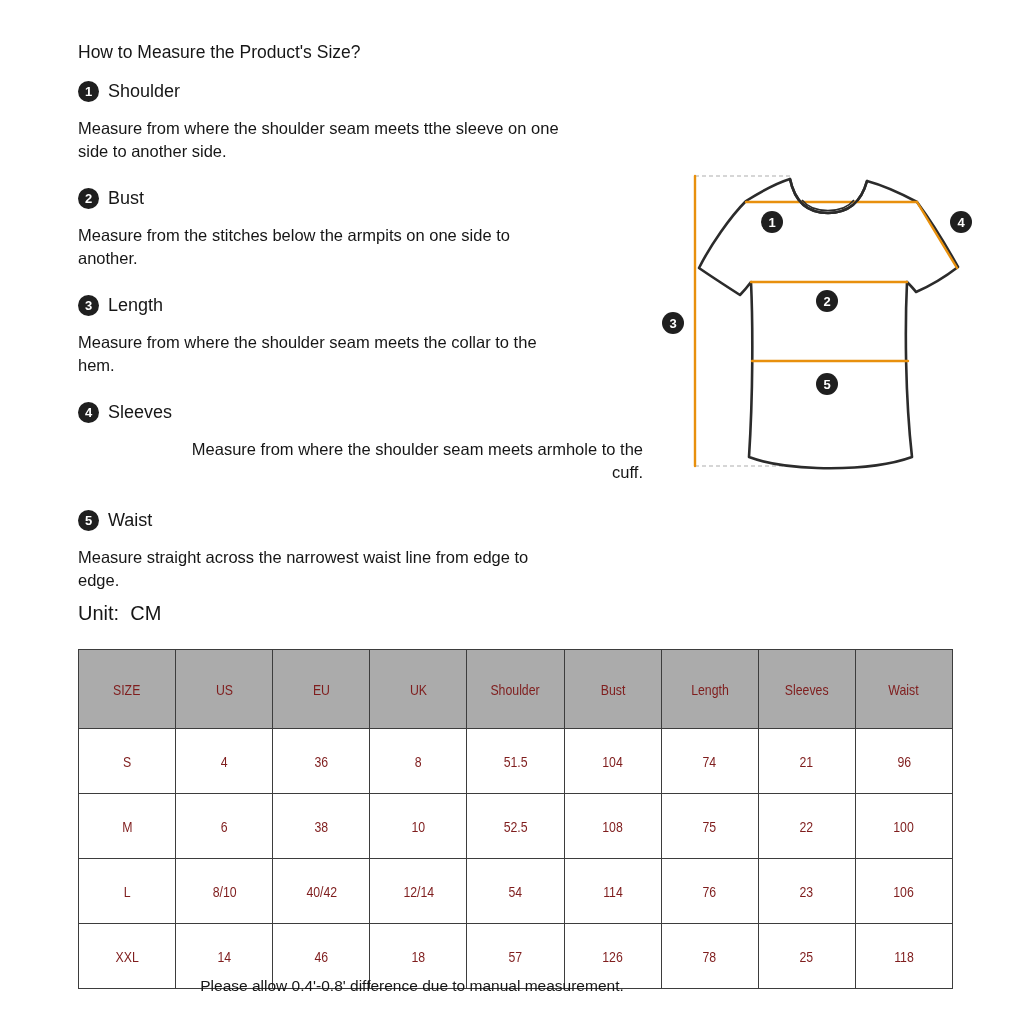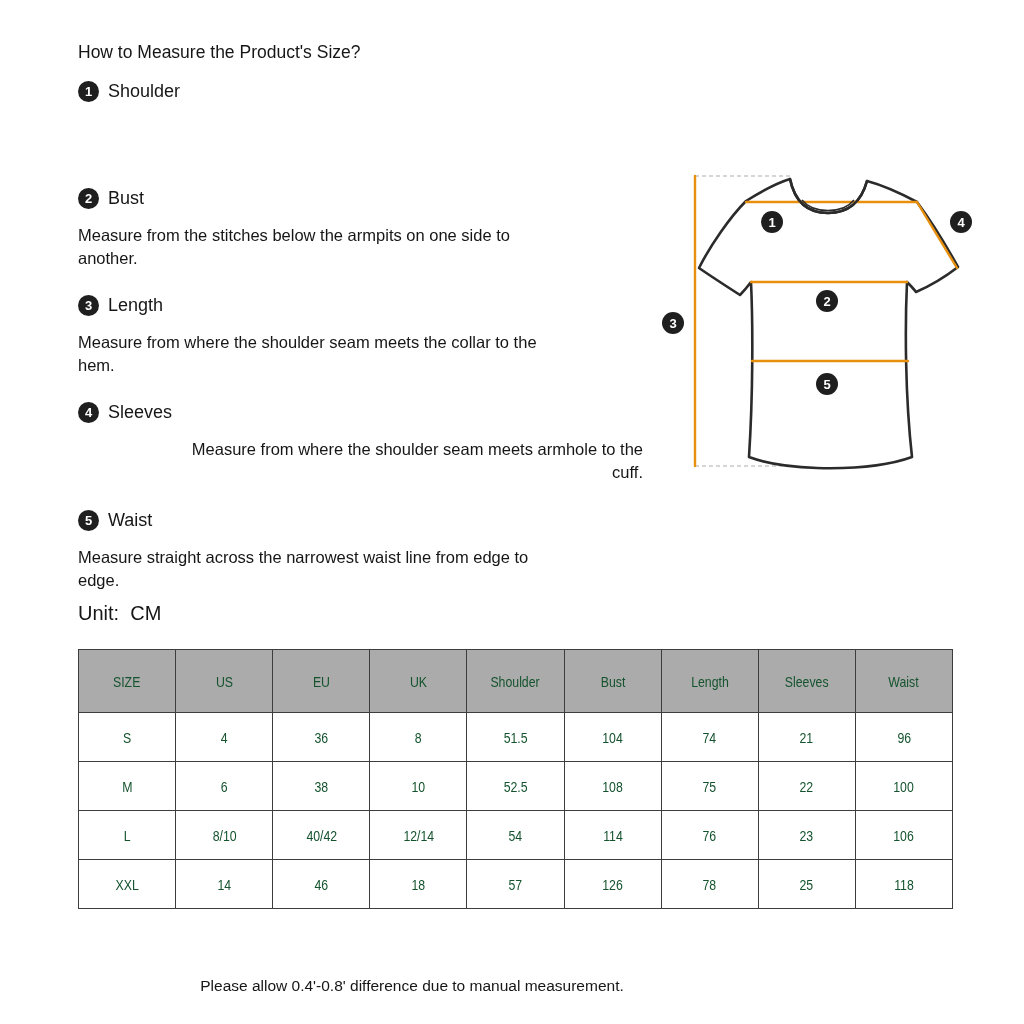--- a/index.html
+++ b/index.html
@@ -9,22 +9,22 @@
   .title{left:78px;top:30px;font-size:17.5px;margin-top:12px;}
   .sec-h{left:78px;display:flex;align-items:center;gap:9px;height:22px;}
   .badge{width:21px;height:21px;border-radius:50%;background:var(--badge-black,#1f1f1f);
          color:#fff;font-size:13px;font-weight:bold;display:flex;align-items:center;
          justify-content:center;flex:0 0 auto;}
   .sec-label{font-size:18px;}
   .para{left:78px;width:565px;font-size:16.5px;line-height:22.5px;white-space:pre-line;}
   .unit{left:78px;top:602px;font-size:20px;white-space:pre;}
   table.size-table{position:absolute;left:78px;top:649px;width:875px;
                    border-collapse:collapse;table-layout:fixed;}
-  .size-table th,.size-table td{border:1px solid #3d3d3d;text-align:center;padding:0;
-                                vertical-align:middle;color:#14532d;}
+  .size-table th,.size-table td{border:1px solid #3d3d3d;text-align:center;padding:8px;
+                                vertical-align:middle;color:#7f1d1d;}
   .size-table th{background:var(--table-header-gray,#ababab);height:62px;
                  font-size:15px;font-weight:normal;}
   .size-table td{height:48px;font-size:15px;background:#fff;}
   .cnd{display:inline-block;transform:scaleX(0.82);}
   .footer{left:0;top:977px;width:824px;text-align:center;font-size:15.5px;}
   svg.diagram{position:absolute;left:650px;top:155px;}
   .shirt{fill:#ffffff;stroke:#2b2b2b;stroke-width:2.6;stroke-linejoin:round;stroke-linecap:round;}
   .collar{fill:none;stroke:#2b2b2b;stroke-width:1.6;}
   .collar2{fill:none;stroke:#2b2b2b;stroke-width:2.6;stroke-linecap:round;}
   .mline{stroke:var(--accent-orange,#E8900D);stroke-width:2.4;fill:none;stroke-linecap:round;}
@@ -37,20 +37,22 @@
 <body>
 
 <div class="page">
 
   <div class="abs title">How to Measure the Product's Size?</div>
 
   <div class="abs sec-h" style="top:80px;">
     <span class="badge">1</span>
     <span class="sec-label">Shoulder</span>
   </div>
+  <div class="abs para" style="top:117px;">Measure from where the shoulder seam meets tthe sleeve on one
+side to another side.</div>
 
   <div class="abs sec-h" style="top:187px;">
     <span class="badge">2</span>
     <span class="sec-label">Bust</span>
   </div>
   <div class="abs para" style="top:224px;">Measure from the stitches below the armpits on one side to
 another.</div>
 
   <div class="abs sec-h" style="top:294px;">
     <span class="badge">3</span>

